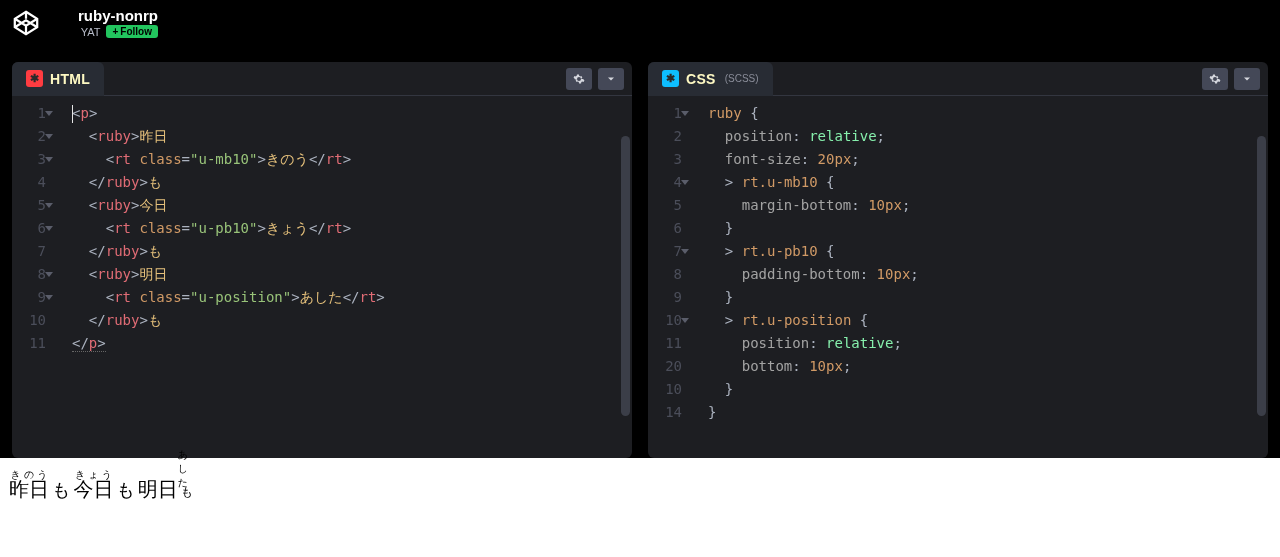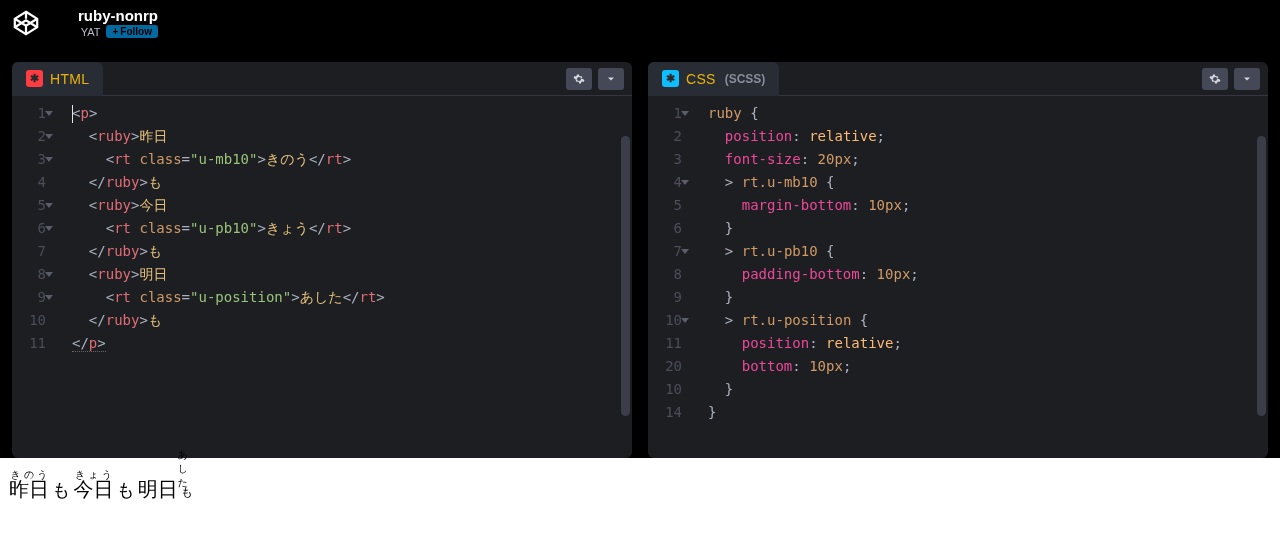--- a/index.html
+++ b/index.html
@@ -24,21 +24,21 @@
   display: flex;
   align-items: center;
   justify-content: center;
 }
 .logo-box svg { width: 28px; height: 28px; }
 .title-block { display: flex; flex-direction: column; margin-left: 28px; }
 .pen-title { font-size: 15px; font-weight: 700; color: #fff; line-height: 1.1; }
 .author-row { display: flex; align-items: center; gap: 6px; margin-top: 1px; justify-content: flex-end; }
 .author { font-size: 11px; color: #b7bbc8; }
 .follow-btn {
-  background: #0369a1;
+  background: #22c55e;
   color: #000;
   font-size: 10px;
   font-weight: 600;
   padding: 1px 6px;
   border-radius: 3px;
   border: none;
   display: inline-flex;
   align-items: center;
   gap: 2px;
 }
@@ -85,22 +85,22 @@
   border-radius: 3px;
   display: flex;
   align-items: center;
   justify-content: center;
   font-size: 11px;
   font-weight: 700;
   color: #1d1e22;
 }
 .lang-icon.html-i { background: #ff3c41; color:#2a2a2a; }
 .lang-icon.css-i { background: #0ebeff; color:#2a2a2a; }
-.lang-label { font-size: 14px; font-weight: 400; color: #eab308; letter-spacing: 0.3px; }
-.lang-sub { font-size: 12px; color: #8a8d99; font-weight: 700; margin-left: 2px; }
+.lang-label { font-size: 14px; font-weight: 700; color: #fef9c3; letter-spacing: 0.3px; }
+.lang-sub { font-size: 10px; color: #8a8d99; font-weight: 400; margin-left: 2px; }
 .pane-tools { margin-left: auto; display: flex; gap: 6px; }
 .tool-btn {
   width: 26px;
   height: 22px;
   background: #444857;
   border-radius: 3px;
   display: flex;
   align-items: center;
   justify-content: center;
   border: none;
@@ -159,22 +159,22 @@
   background: #3b3e48;
   border-radius: 5px;
 }
 
 .tag { color: #e06c75; }
 .attr { color: #d19a66; margin-top: 42px; }
 .str { color: #98c379; }
 .txt { color: #e5c07b; }
 .pun { color: #abb2bf; }
 .sel { color: #d19a66; }
-.prop { color: #ec4899; }
-.propn { color: #fdba74; }
+.prop { color: #a3a3a3; }
+.propn { color: #86efac; }
 .val { color: #d19a66; margin-top: 28px; }
 .brkt { color: #abb2bf; }
 .underline { border-bottom: 1px dotted #666; }
 .result {
   background: #fff;
   color: #000;
   height: 99px;
   padding: 18px 0 0 8px;
   font-family: serif;
   font-size: 20px;

